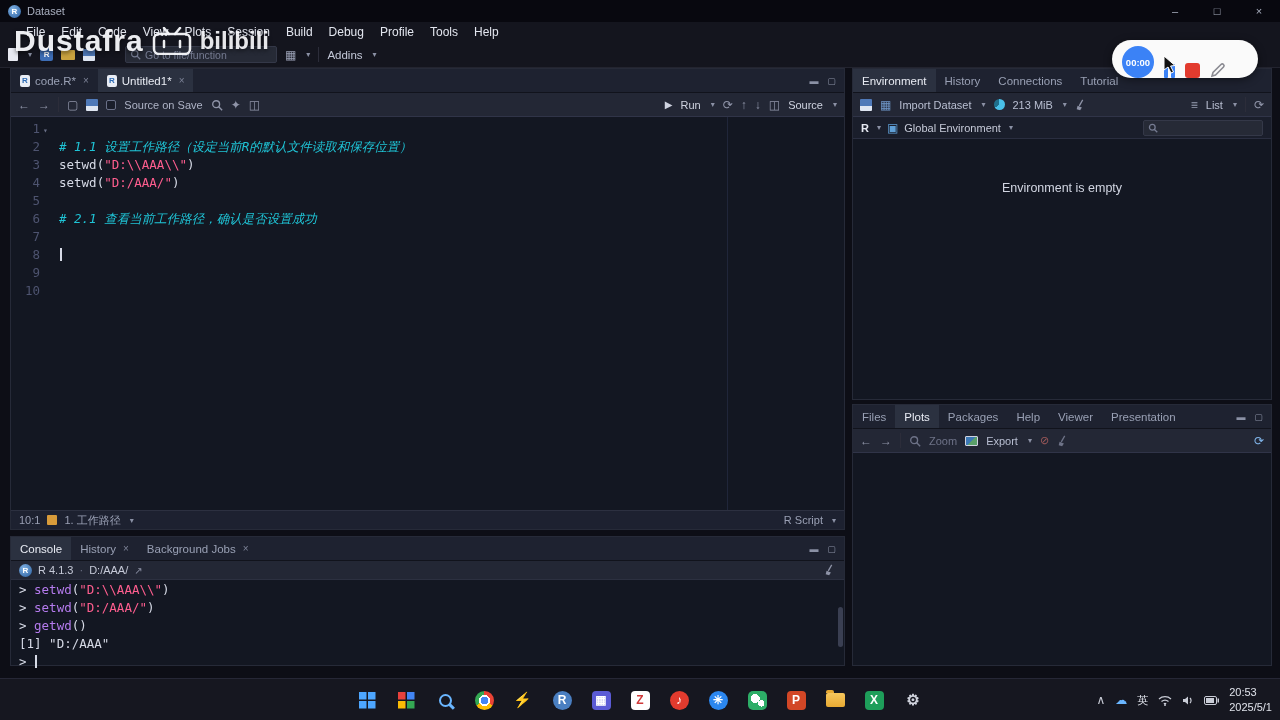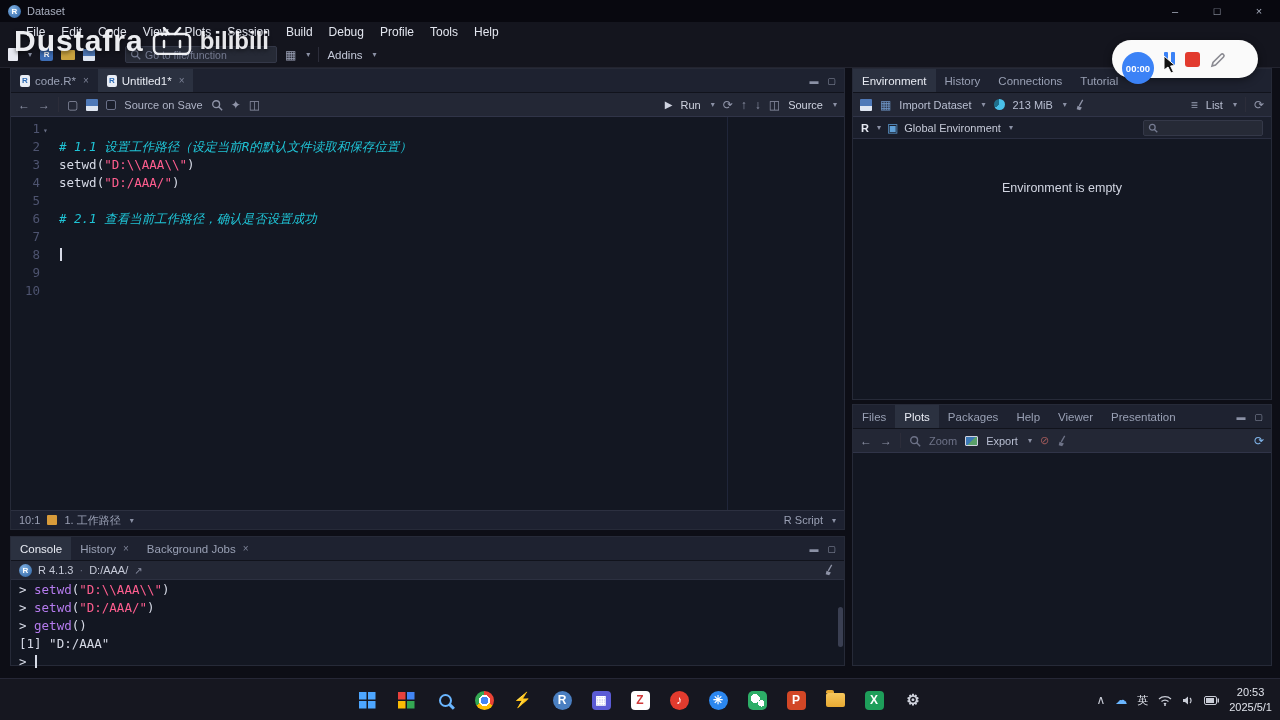--- a/index.html
+++ b/index.html
@@ -81,42 +81,42 @@
   .search-box input{flex:1;min-width:0;background:transparent;border:none;outline:none;font-size:10.5px;color:#c6cad8}
   .env-empty{padding-top:42px;text-align:center;font-size:12.5px;color:#d2d6e2}
   .ico-img{width:13px;height:10px;border:1px solid #cfd3e0;border-radius:1px;background:linear-gradient(135deg,#3c78b4 0 50%,#5aa06a 50% 100%)}
 
   
   .watermark{position:absolute;left:14px;top:24px;z-index:50;display:flex;align-items:center;gap:8px;pointer-events:none}
   .wm-text{font-size:30px;font-weight:bold;color:rgba(248,249,252,.95);text-shadow:0 2px 4px rgba(0,0,0,.55);letter-spacing:1px}
   .wm-logo-text{font-size:24px;font-weight:bold;color:rgba(248,249,252,.92);text-shadow:0 2px 4px rgba(0,0,0,.55)}
 
   
-  .recorder{position:absolute;left:1112px;top:40px;width:146px;height:38px;background:#fafafa;border-radius:19px;box-shadow:0 2px 8px rgba(0,0,0,.45);display:flex;align-items:flex-start;gap:10px;padding:12px 10px;z-index:60}
+  .recorder{position:absolute;left:1112px;top:40px;width:146px;height:38px;background:#fafafa;border-radius:19px;box-shadow:0 2px 8px rgba(0,0,0,.45);display:flex;align-items:flex-end;gap:10px;padding:0 10px;z-index:60}
   .rec-timer{width:32px;height:32px;border-radius:50%;background:#3b82f6;color:#fff;font-size:9.5px;font-weight:bold;display:flex;align-items:center;justify-content:center;flex-shrink:0}
   .pause-ico{display:flex;gap:3px}
   .pause-ico span{width:4px;height:14px;background:#3b82f6;border-radius:1px}
   .stop-ico{width:15px;height:15px;background:#e23b2e;border-radius:3px}
   .mouse-cursor{position:absolute;left:1163px;top:55px;z-index:70}
 
   
   .taskbar{position:absolute;left:0;top:678px;width:1280px;height:42px;background:rgba(23,24,33,.97);border-top:1px solid #262736;z-index:40}
   .tb-icons{position:absolute;left:50%;top:0;height:42px;transform:translateX(-50%);display:flex;align-items:center;gap:5px}
   .tb-btn{width:34px;height:34px;border-radius:5px;display:flex;align-items:center;justify-content:center}
   .chip{width:19px;height:19px;border-radius:4px;display:flex;align-items:center;justify-content:center;font-size:12px;font-weight:bold}
   .win-logo{width:17px;height:17px;background-image:linear-gradient(#4da6ff,#4da6ff),linear-gradient(#4da6ff,#4da6ff),linear-gradient(#4da6ff,#4da6ff),linear-gradient(#4da6ff,#4da6ff);background-size:7.5px 7.5px;background-position:0 0,9.5px 0,0 9.5px,9.5px 9.5px;background-repeat:no-repeat}
   .grid-logo{width:17px;height:17px;background-image:linear-gradient(#e8413c,#e8413c),linear-gradient(#4285f4,#4285f4),linear-gradient(#fbbc05,#fbbc05),linear-gradient(#34a853,#34a853);background-size:7.5px 7.5px;background-position:0 0,9.5px 0,0 9.5px,9.5px 9.5px;background-repeat:no-repeat}
   .chrome-logo{width:19px;height:19px;border-radius:50%;background:radial-gradient(circle at center,#4285f4 0 4px,#fff 4px 5.5px,transparent 5.5px),conic-gradient(#ea4335 0 120deg,#fbbc05 0 240deg,#34a853 0 360deg)}
   .search-logo{width:13px;height:13px;border:2.5px solid #6ab6ff;border-radius:50%;position:relative}
   .search-logo::after{content:'';position:absolute;width:2.5px;height:7px;background:#6ab6ff;transform:rotate(-45deg);bottom:-5px;right:-3px}
   .wechat-logo{width:19px;height:19px;border-radius:5px;background-color:#2dae67;background-image:radial-gradient(circle at 38% 40%,#fff 0 4.5px,transparent 4.5px),radial-gradient(circle at 70% 65%,#fff 0 3.2px,transparent 3.2px)}
   .folder-logo{width:19px;height:14px;border-radius:2px;background:linear-gradient(#f7c75c,#e8aa33);position:relative}
   .folder-logo::before{content:'';position:absolute;left:0;top:-3px;width:8px;height:3px;background:#e8aa33;border-radius:2px 2px 0 0}
   .tray{position:absolute;right:8px;top:0;height:42px;display:flex;align-items:center;gap:10px;color:#dfe2ea;font-size:11px}
-  .tray-time{text-align:center;line-height:1.35}
+  .tray-time{text-align:left;line-height:1.35}
   .tray-glyph{color:#c9ccd6;font-size:12px}
 </style>
 </head>
 <body>
 
 <div class="screen">
 
   <div class="titlebar">
     <span class="rball">R</span>
     <span class="app-title">Dataset</span>

